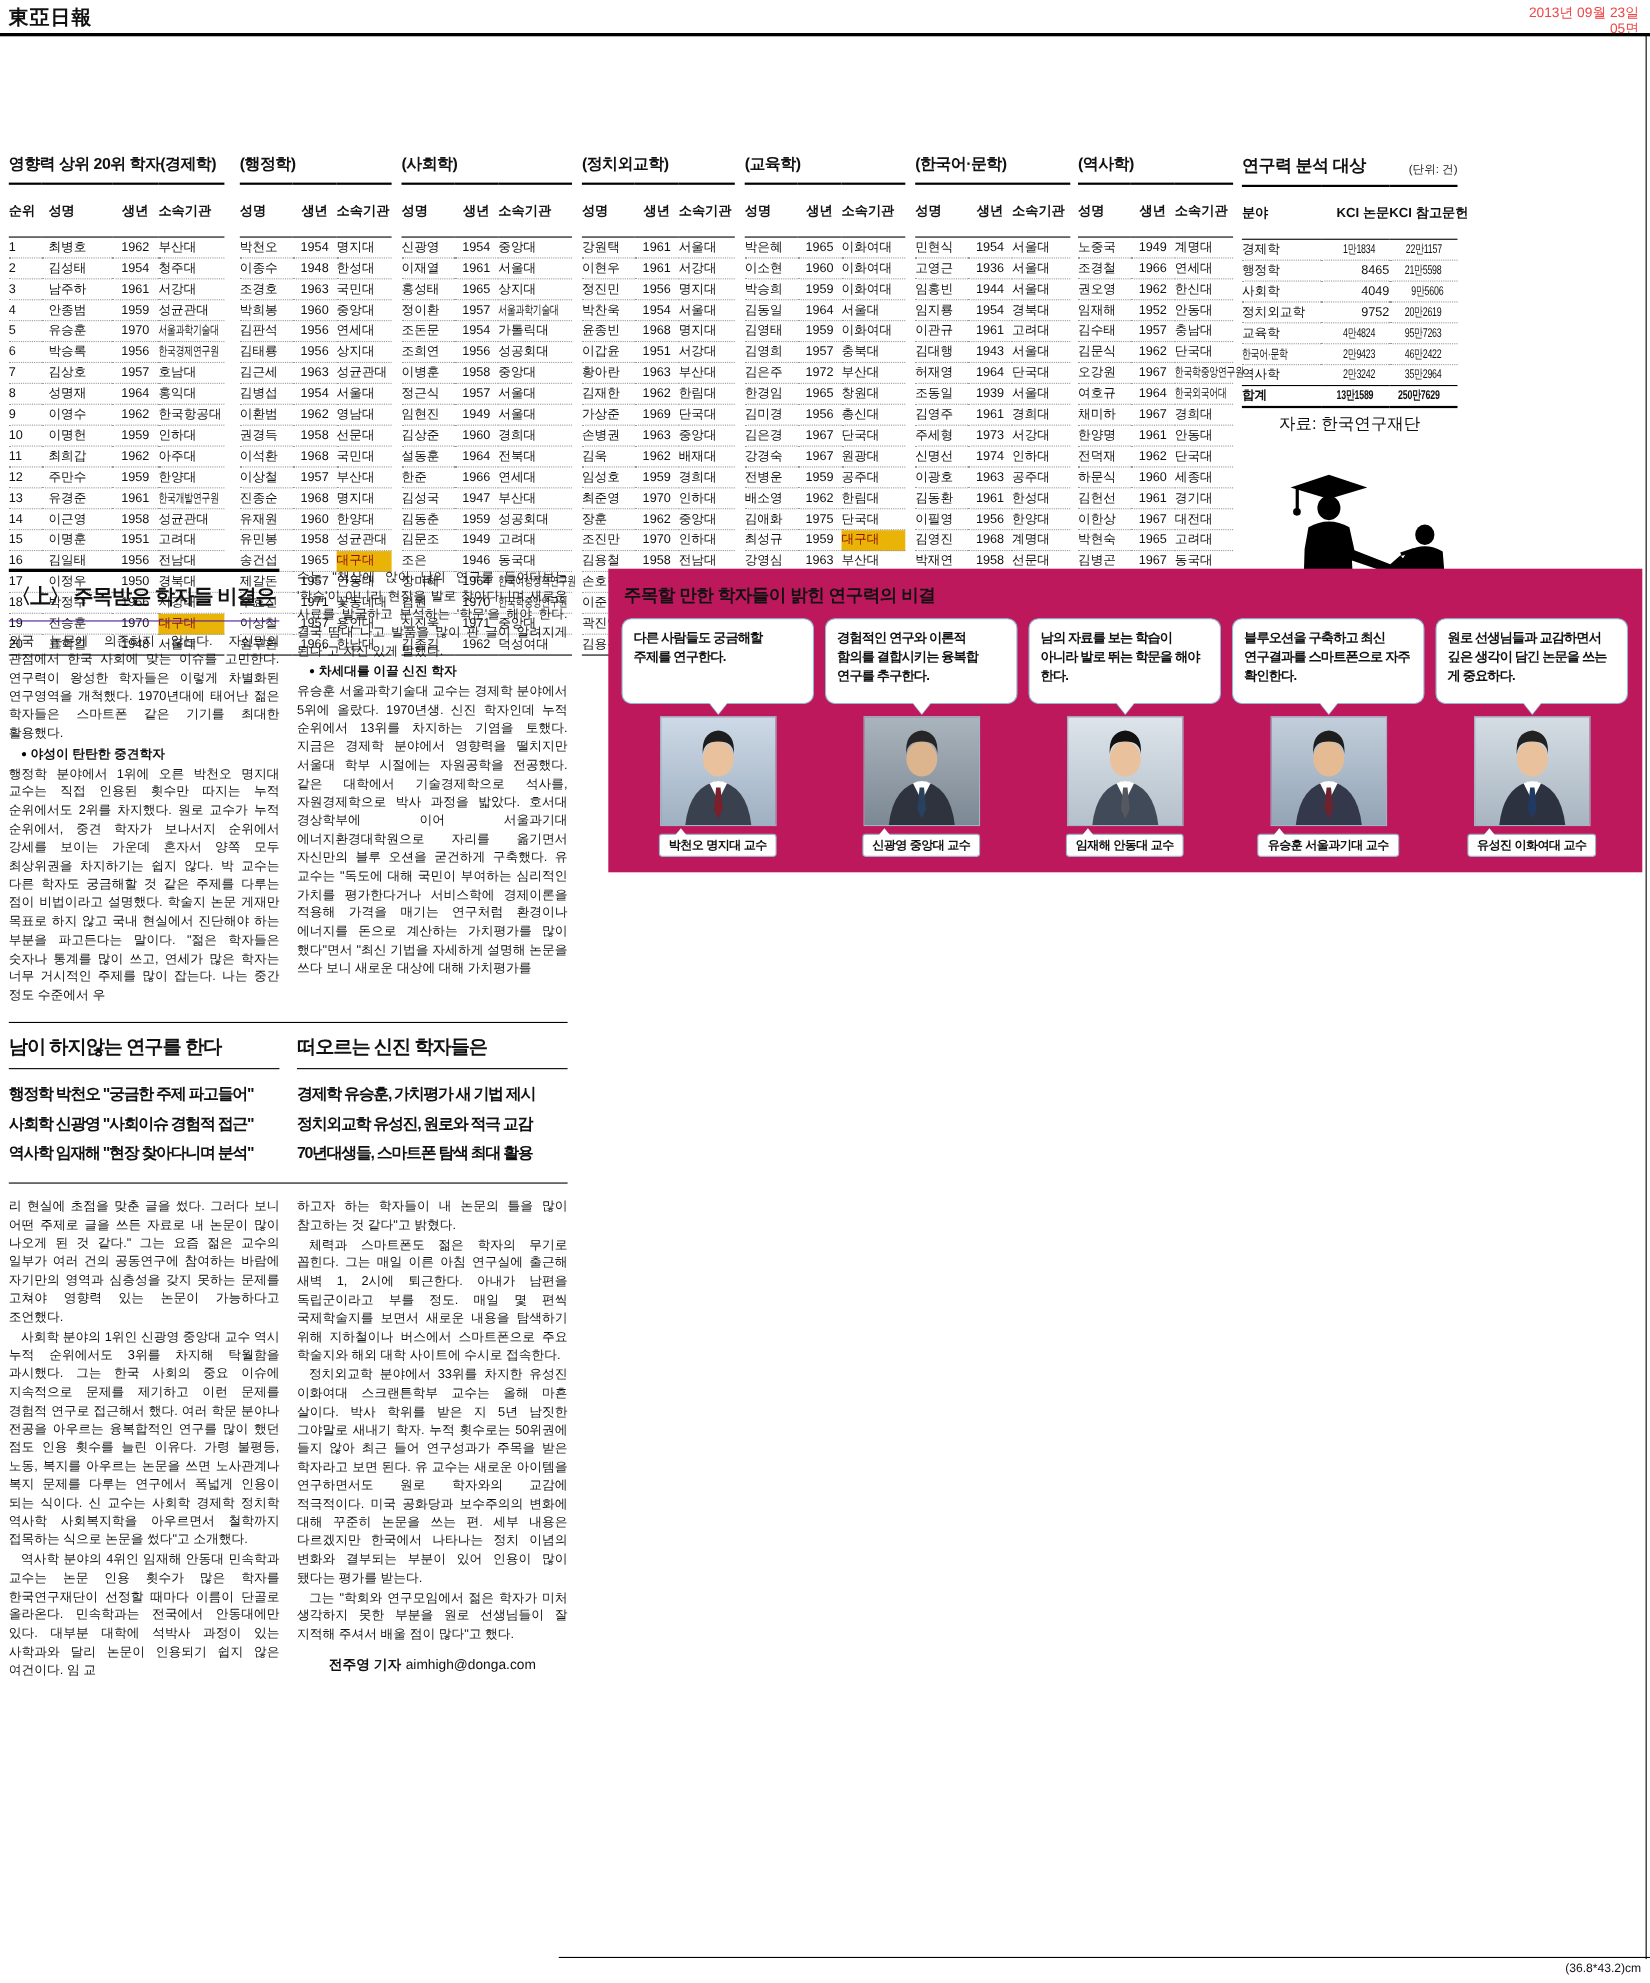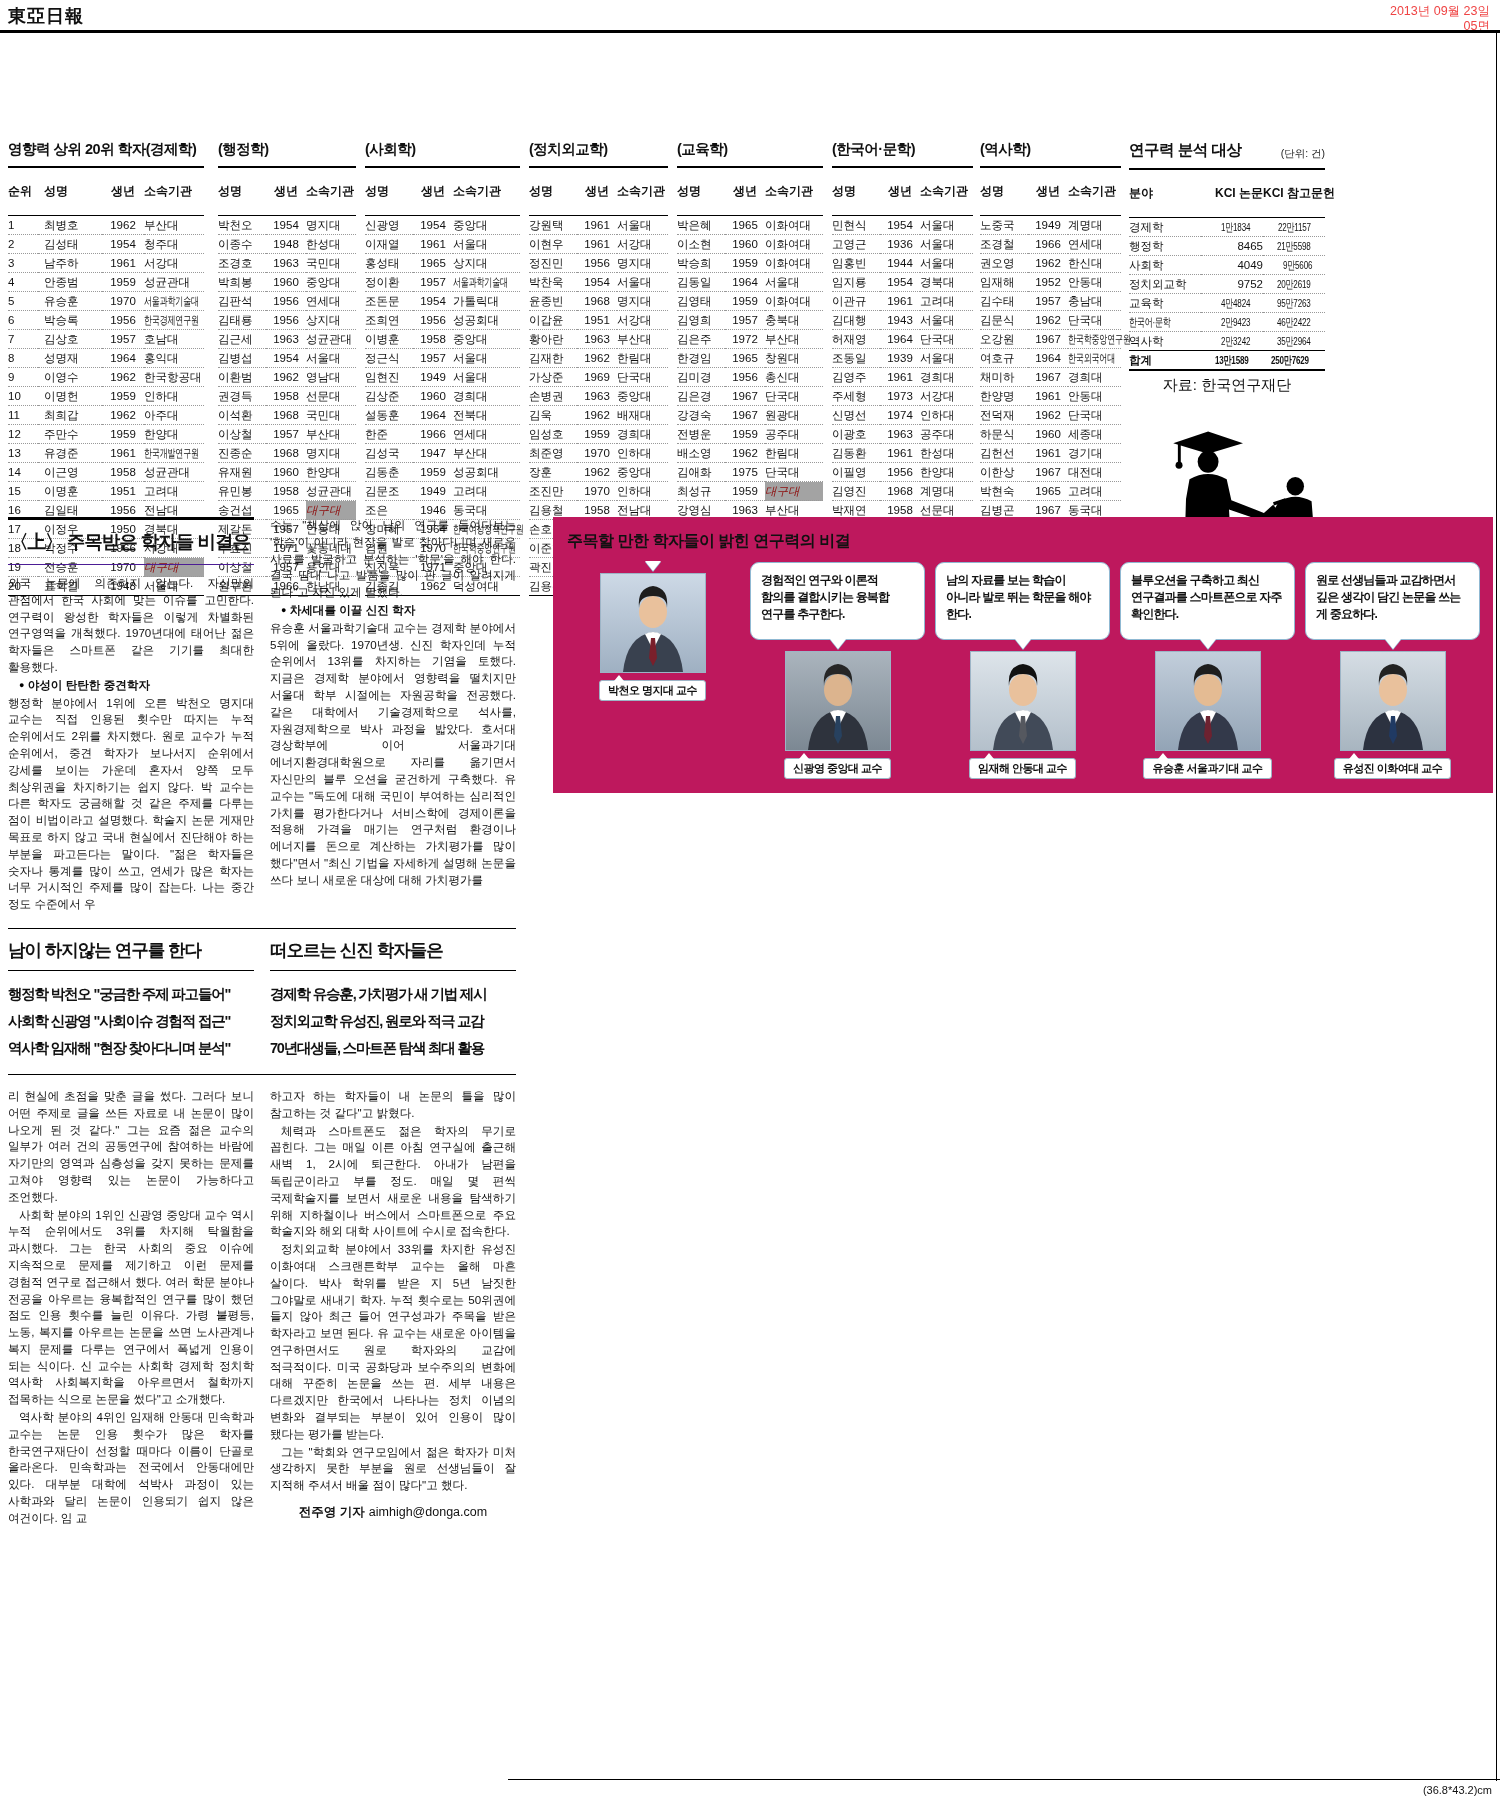--- a/index.html
+++ b/index.html
@@ -30,21 +30,21 @@
   .subject th:nth-child(1){width:48px;}
   .subject th:nth-child(2){width:40px;text-align:center;}
   .subject td:nth-child(2){text-align:center;}
   .w138{width:138px;margin-right:9px;}
   .w155{width:155px;margin-right:9px;}
   .w139{width:139px;margin-right:9px;}
   .w146{width:146px;margin-right:9px;}
   .w141{width:141px;margin-right:7px;}
   .w141b{width:141px;margin-right:6px;}
   .long{display:inline-block;transform:scaleX(0.7);transform-origin:0 50%;letter-spacing:-0.3px;}
-  .hl{background:#a3a3a3;color:#8d0d0d;font-style:italic;}
+  .hl{background:#eab308;color:#8d0d0d;}
   
   .anal-col{width:196px;margin-left:2px;}
   .anal-head{display:flex;justify-content:space-between;align-items:flex-end;margin-bottom:7px;}
   .anal-title{font-weight:bold;font-size:15.5px;letter-spacing:-0.5px;}
   .anal-unit{font-size:10.5px;color:#222;}
   .anal th:nth-child(1){width:72px;}
   .anal th:nth-child(2),.anal th:nth-child(3){text-align:right;}
   .anal td:nth-child(2),.anal td:nth-child(3){text-align:right;}
   .anal tbody tr:last-child td{border-top:1.5px solid #000;font-weight:bold;border-bottom:2px solid #000;}
   .anal-src{text-align:center;font-size:15px;margin-top:5px;}
@@ -1006,20 +1006,21 @@
         </svg>
       </div>
     </div>
   </div>
 
   <div class="bluebox">
     <div class="bb-title">주목할 만한 학자들이 밝힌 연구력의 비결</div>
     <div class="bb-cards">
 
       <div class="bb-card">
+        <div class="bubble">다른 사람들도 궁금해할 주제를 연구한다.</div>
         <div class="tail"></div>
         <div class="photo p1">
           <svg width="100" height="96" viewBox="0 0 100 96">
               <ellipse cx="50" cy="36" rx="14" ry="16" fill="#e9c19c"></ellipse>
               <path d="M36,32 Q34,12 50,10 Q66,12 64,32 Q64,20 50,20 Q36,20 36,32Z" fill="#1d1d1d"></path>
               <path d="M20,96 Q24,60 50,56 Q76,60 80,96 Z" fill="#39414f"></path>
               <path d="M42,58 L50,74 L58,58 Q50,54 42,58Z" fill="#fff"></path>
               <path d="M48,62 L52,62 L54,82 L50,90 L46,82Z" fill="#7a1f2b"></path>
             </svg>
         </div>

